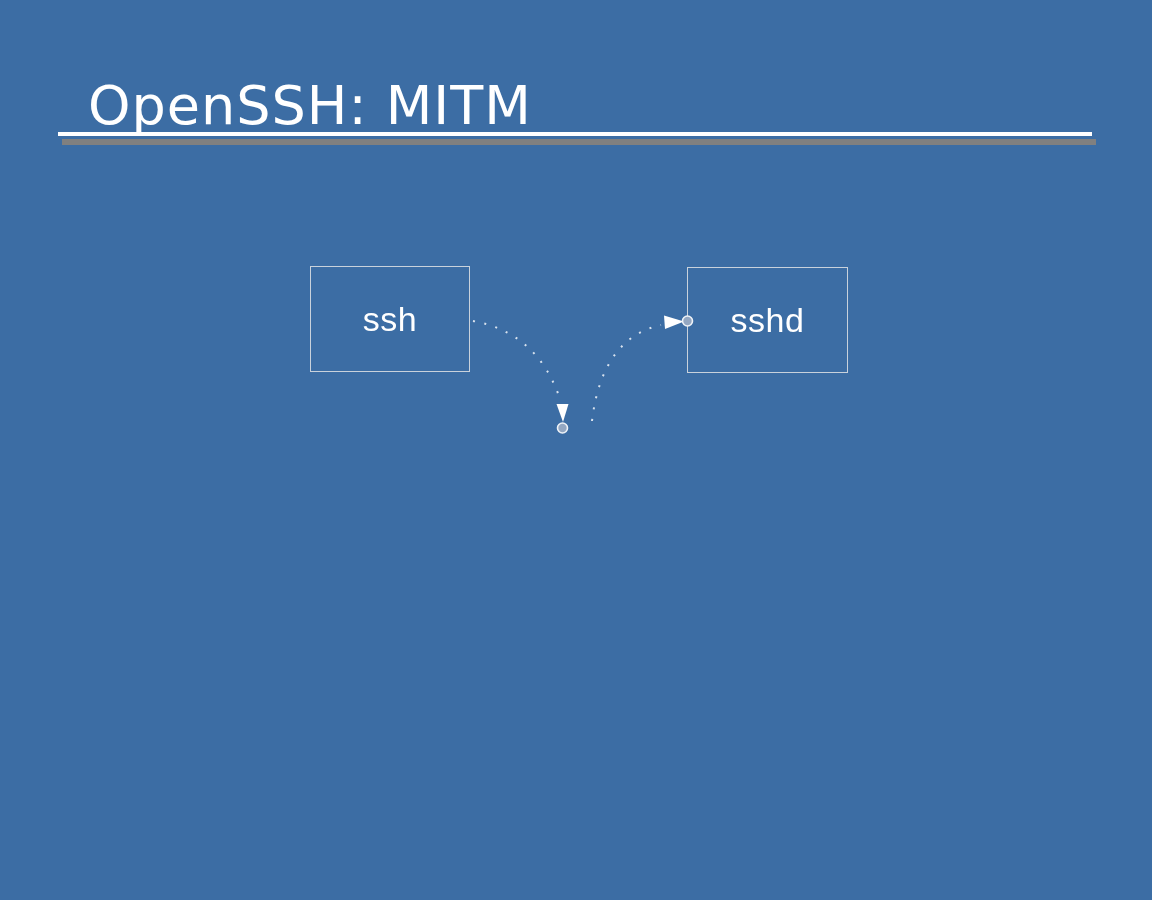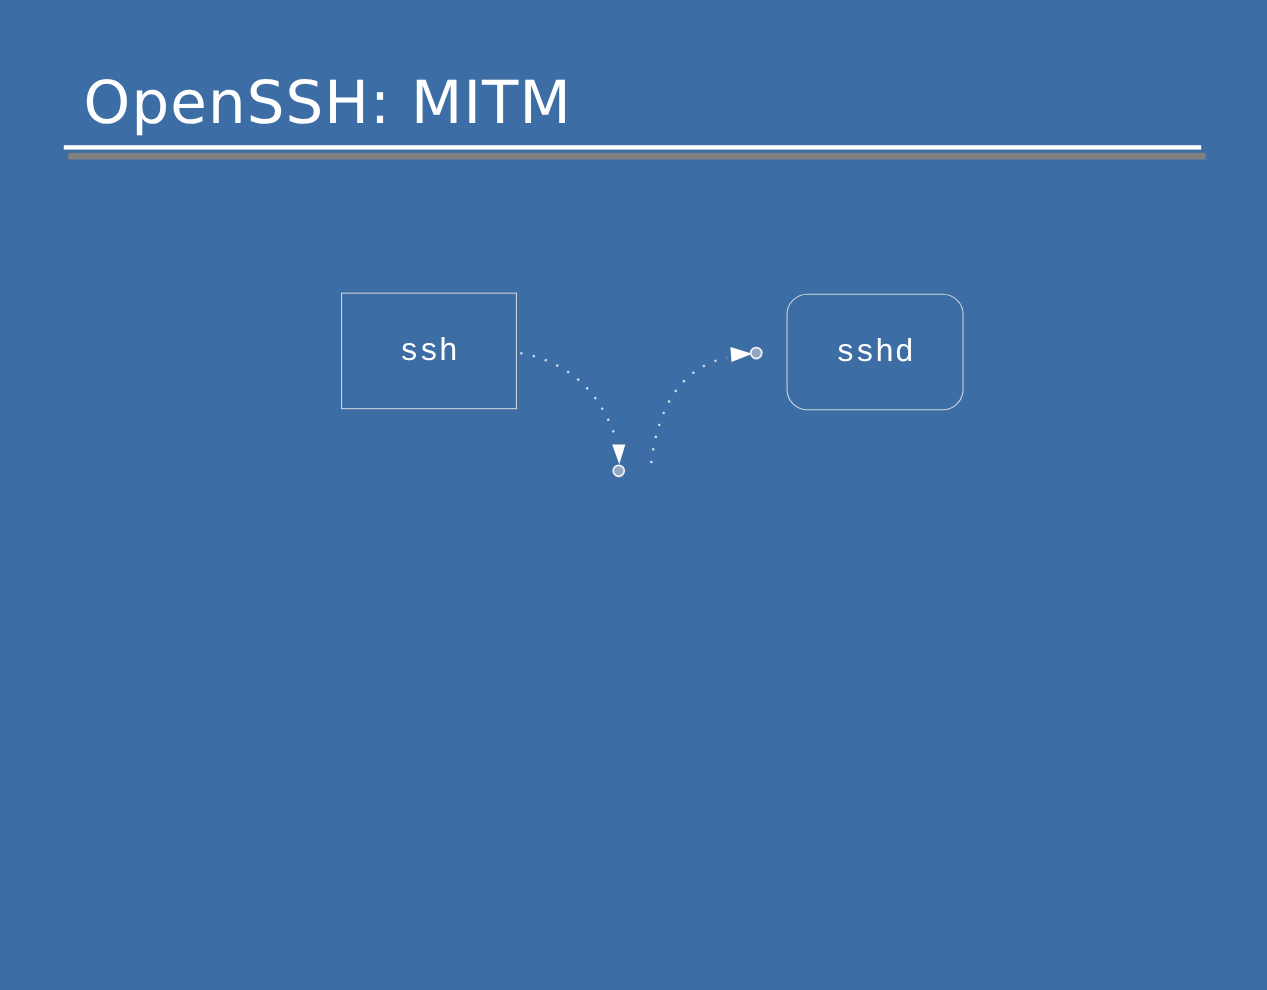--- a/index.html
+++ b/index.html
@@ -13,21 +13,21 @@
   .slide {
     position: relative;
     width: 1152px;
     height: 900px;
     background: #3c6da4;
   }
   .title {
     position: absolute;
     left: 76px;
     top: 62px;
-    margin: 0;
+    margin: 12px;
     font-family: "DejaVu Sans", sans-serif;
     font-weight: normal;
     font-size: 54px;
     letter-spacing: 1px;
     color: #ffffff;
     white-space: nowrap;
   }
   .rule-shadow {
     position: absolute;
     left: 62px;
@@ -46,27 +46,27 @@
   }
   .node {
     position: absolute;
     border: 1.6px solid #c9d2dc;
     background: transparent;
     display: flex;
     align-items: center;
     justify-content: center;
   }
   .node span {
-    font-family: Liberation Mono, monospace;
-    font-size: 29px;
+    font-family: Liberation Sans, sans-serif;
+    font-size: 34px;
     color: #ffffff;
     letter-spacing: 0.5px;
   }
   .node-ssh  { left: 310px; top: 266px; width: 158px; height: 104px; }
-  .node-sshd { left: 715px; top: 267px; width: 159px; height: 104px; border-radius: 19px; }
+  .node-sshd { left: 687px; top: 267px; width: 159px; height: 104px; }
   .node-mitm { left: 498px; top: 428px; width: 160px; height: 104px; }
   .connectors {
     position: absolute;
     left: 0;
     top: 0;
     width: 1152px;
     height: 900px;
     pointer-events: none;
     z-index: 2;
   }

